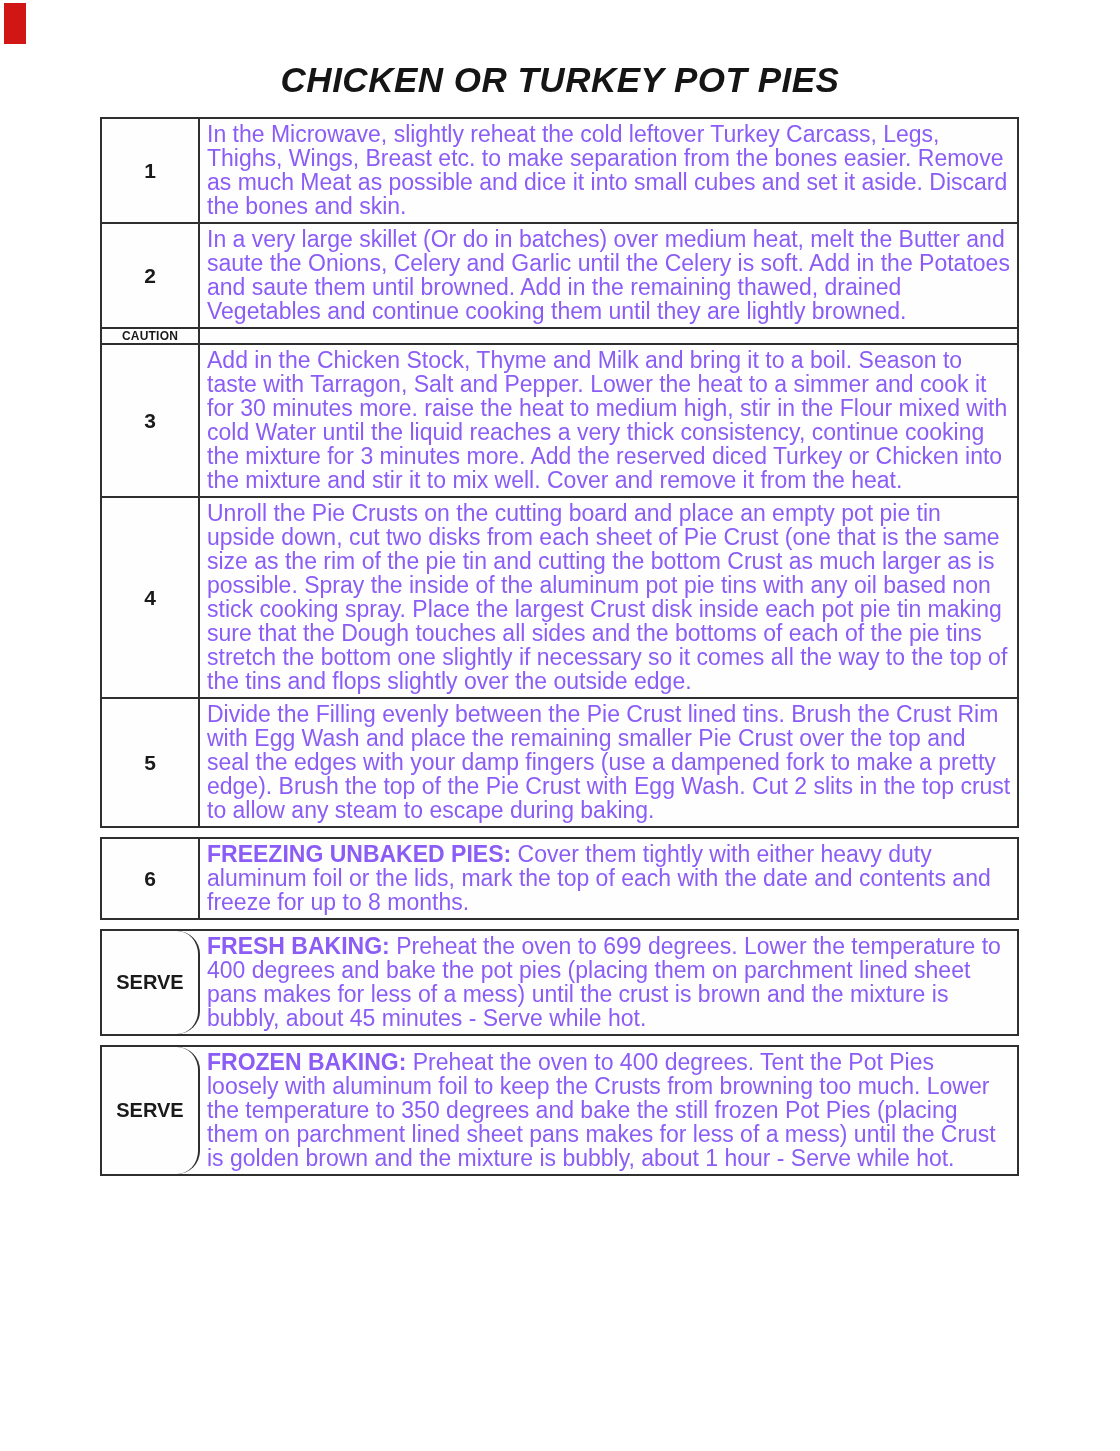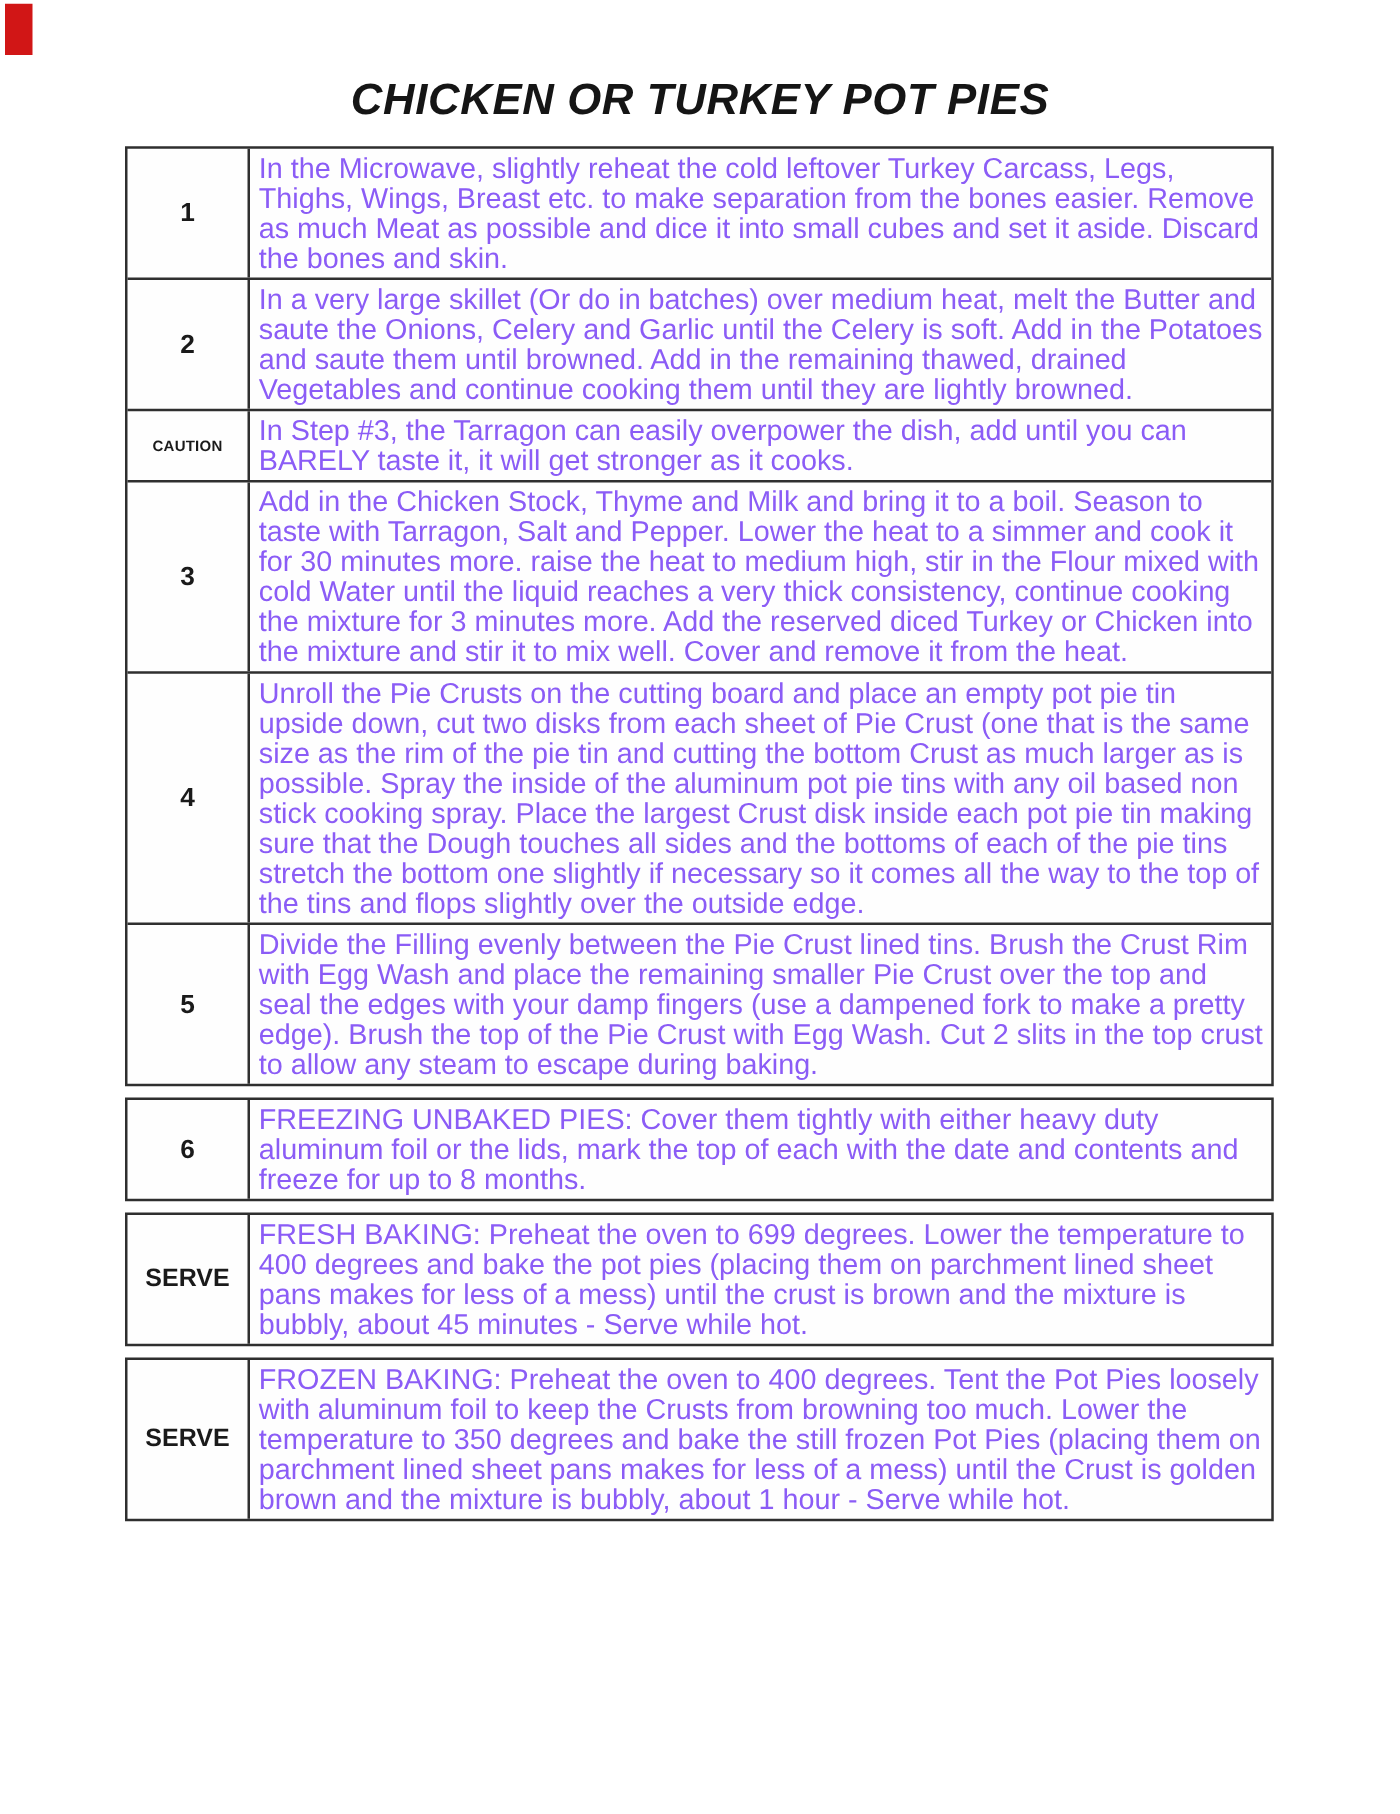--- a/index.html
+++ b/index.html
@@ -27,27 +27,27 @@
   .row { display: flex; align-items: stretch; }
   .row + .row { border-top: 2px solid #2f2f2f; }
   .cell-label {
     flex: 0 0 96px; width: 96px;
     border-right: 2px solid #2f2f2f;
     display: flex; align-items: center; justify-content: center;
     font-weight: bold; font-size: 21px; color: #1a1a1a;
     text-align: center;
   }
   .cell-label.small { font-size: 12px; letter-spacing: 0.2px; }
-  .cell-label.serve { font-size: 20px; }
+  .cell-label.serve { font-size: 20px; border-radius: 23px; }
   .cell-text {
     flex: 1 1 auto;
     padding: 3px 6px 4px 7px;
     font-size: 23px; line-height: 24px; color: #8b5cf6;
   }
-  .cell-text strong { font-weight: normal; margin-top: 24px; }
+  .cell-text strong { font-weight: bold; margin-top: 24px; }
 </style>
 </head>
 <body>
 
 <div class="corner-marker"></div>
 
 <h1 class="title">CHICKEN OR TURKEY POT PIES</h1>
 
 <div class="doc">
 
@@ -55,21 +55,20 @@
     <div class="row">
       <div class="cell-label">1</div>
       <div class="cell-text">In the Microwave, slightly reheat the cold leftover Turkey Carcass, Legs, Thighs, Wings, Breast etc. to make separation from the bones easier. Remove as much Meat as possible and dice it into small cubes and set it aside. Discard the bones and skin.</div>
     </div>
     <div class="row">
       <div class="cell-label">2</div>
       <div class="cell-text">In a very large skillet (Or do in batches) over medium heat, melt the Butter and saute the Onions, Celery and Garlic until the Celery is soft. Add in the Potatoes and saute them until browned. Add in the remaining thawed, drained Vegetables and continue cooking them until they are lightly browned.</div>
     </div>
     <div class="row">
       <div class="cell-label small">CAUTION</div>
-      <div class="cell-text">In Step #3, the Tarragon can easily overpower the dish, add until you can BARELY taste it, it will get stronger as it cooks.</div>
     </div>
     <div class="row">
       <div class="cell-label">3</div>
       <div class="cell-text">Add in the Chicken Stock, Thyme and Milk and bring it to a boil. Season to taste with Tarragon, Salt and Pepper. Lower the heat to a simmer and cook it for 30 minutes more. raise the heat to medium high, stir in the Flour mixed with cold Water until the liquid reaches a very thick consistency, continue cooking the mixture for 3 minutes more. Add the reserved diced Turkey or Chicken into the mixture and stir it to mix well. Cover and remove it from the heat.</div>
     </div>
     <div class="row">
       <div class="cell-label">4</div>
       <div class="cell-text">Unroll the Pie Crusts on the cutting board and place an empty pot pie tin upside down, cut two disks from each sheet of Pie Crust (one that is the same size as the rim of the pie tin and cutting the bottom Crust as much larger as is possible. Spray the inside of the aluminum pot pie tins with any oil based non stick cooking spray. Place the largest Crust disk inside each pot pie tin making sure that the Dough touches all sides and the bottoms of each of the pie tins stretch the bottom one slightly if necessary so it comes all the way to the top of the tins and flops slightly over the outside edge.</div>
     </div>
     <div class="row">

